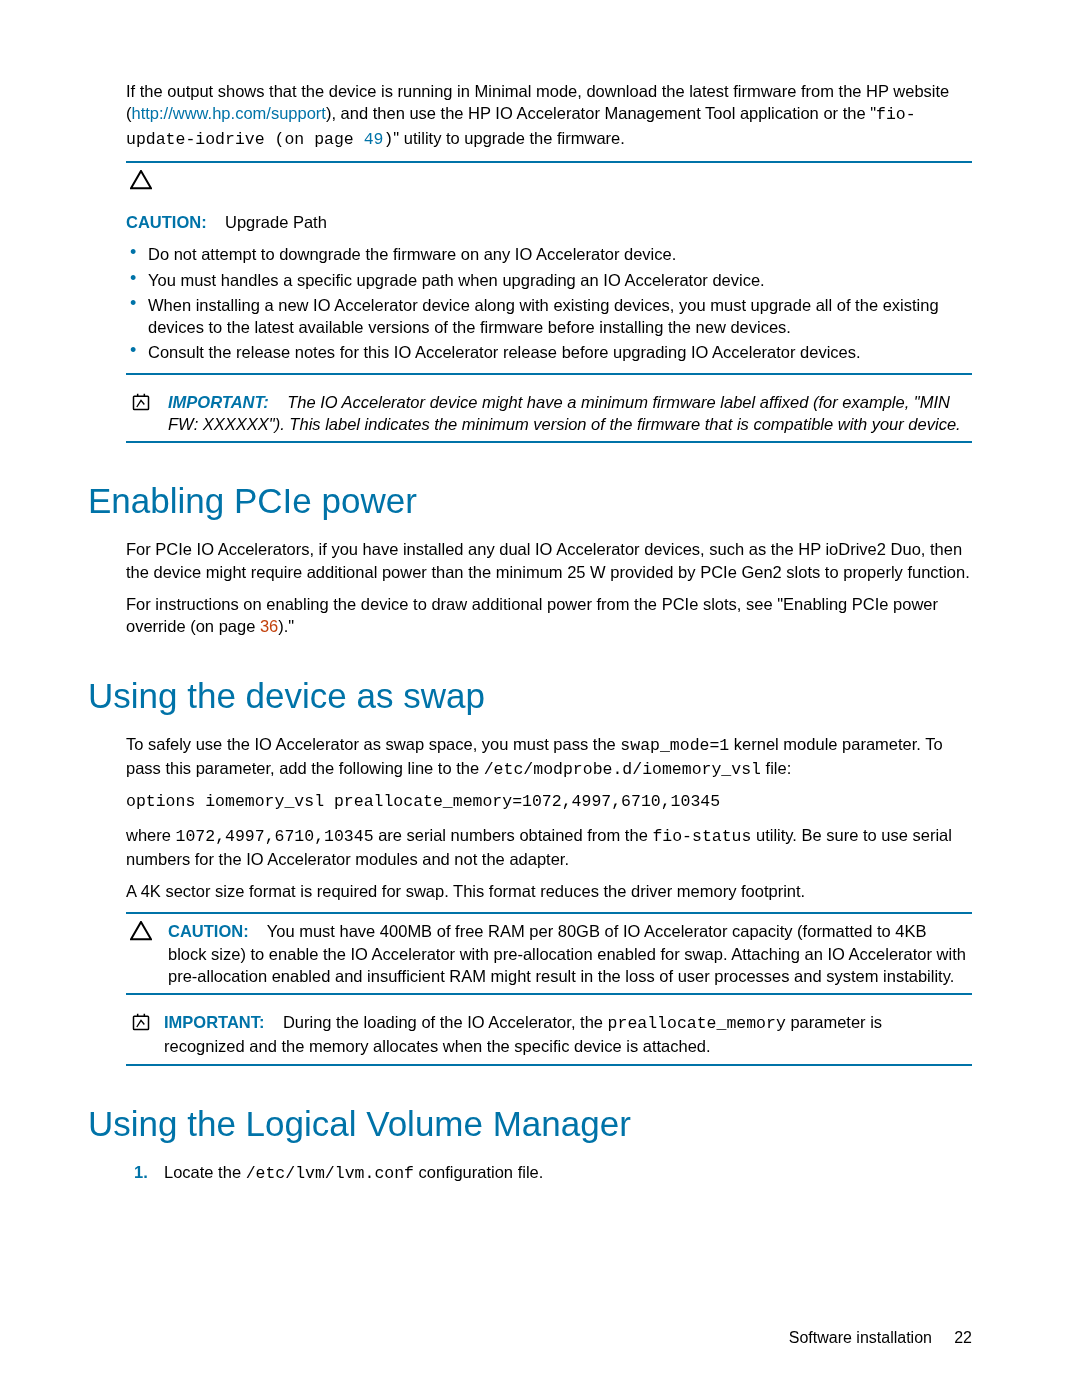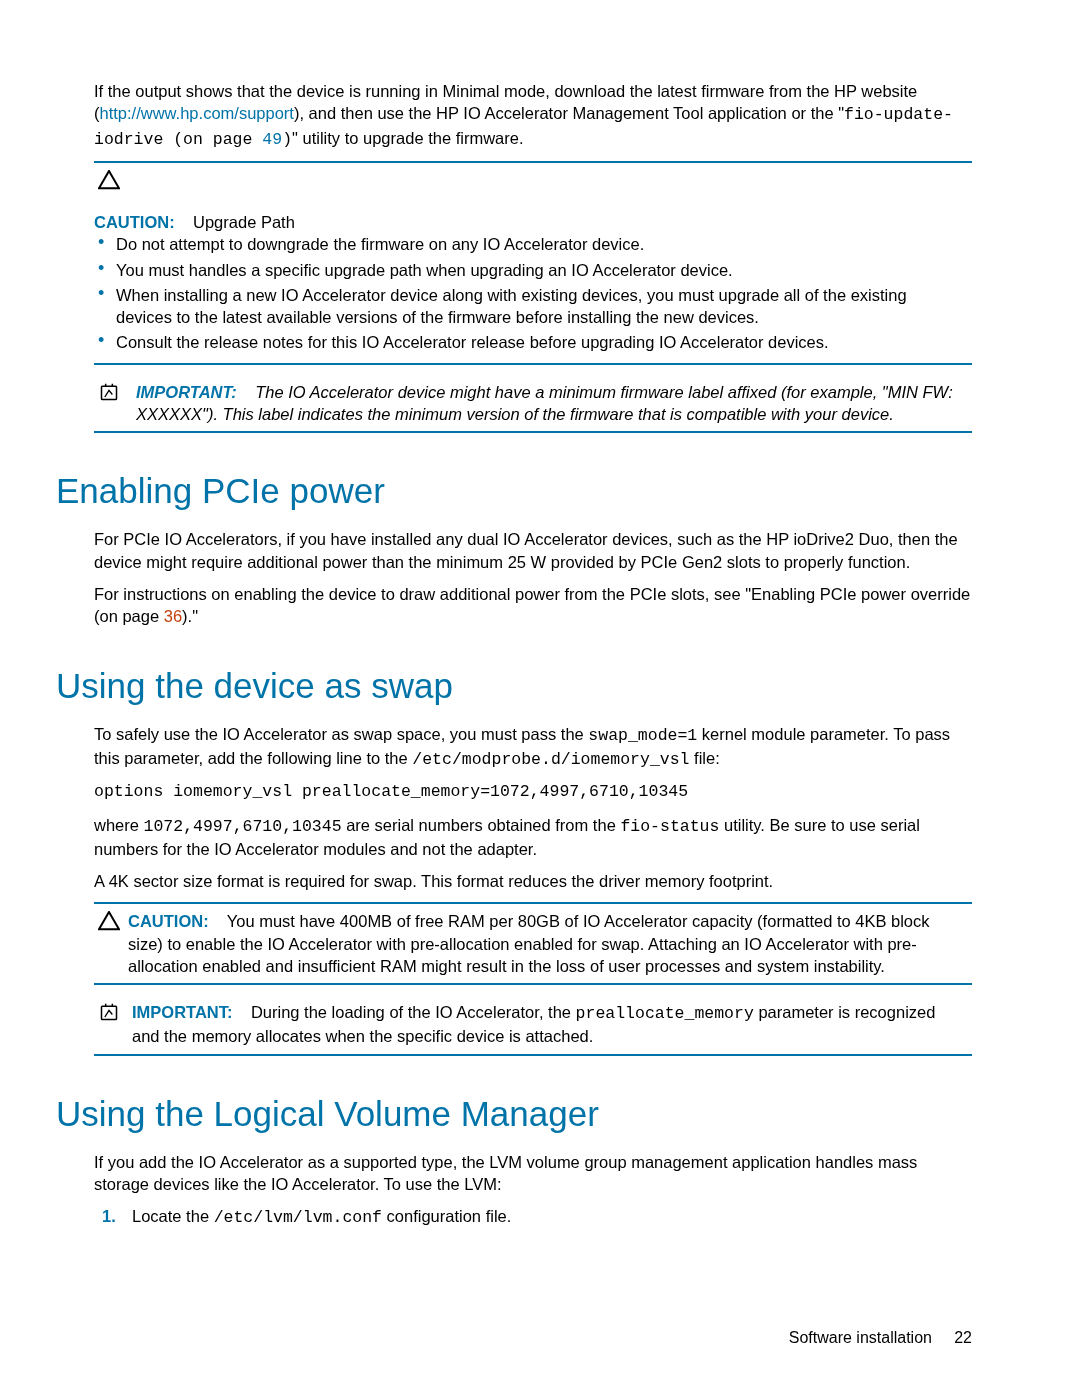--- a/index.html
+++ b/index.html
@@ -7,21 +7,21 @@
     font-family: Arial, Helvetica, sans-serif;
     width: 1080px;
     height: 1397px;
     background: #fff;
     color: #000;
     font-size: 16.5px;
     line-height: 1.35;
     position: relative;
   }
   .page {
-    padding: 80px 108px 60px 56px;
+    padding: 80px 108px 60px 88px;
   }
   .content-block { margin-left: 38px; }
   a.link { color: #0073a8; text-decoration: none; }
   .code { font-family: "Courier New", Courier, monospace; }
   .caution-label, .important-label { color: #0073a8; font-weight: bold; }
   h1 {
     color: #0073a8;
     font-weight: 300;
     font-size: 35px;
     margin-top: 34px;
@@ -35,21 +35,21 @@
     display: flex;
     gap: 16px;
   }
   .note-icon {
     flex: 0 0 24px;
     padding-top: 1px;
     padding-left: 4px;
   }
   .note-icon svg { width: 22px; height: 20px; }
   .note-body { flex: 1; padding-right: 6px; }
-  ul.bullets { list-style: none; padding-left: 22px; margin-top: 0; }
+  ul.bullets { list-style: none; padding-left: 22px; margin-top: 10px; }
   ul.bullets li { position: relative; margin-bottom: 3px; }
   ul.bullets li::before {
     content: "•"; position: absolute; left: -18px; color: #0073a8; font-size: 18px; line-height: 1.1;
   }
   ol.numlist { list-style: none; padding-left: 38px; margin-top: 6px; }
   ol.numlist li { position: relative; }
   ol.numlist li .num { position: absolute; left: -30px; color: #0073a8; font-weight: bold; }
   p { margin-bottom: 10px; }
   .codeblock { font-family: "Courier New", Courier, monospace; margin-bottom: 10px; }
   .footer {
@@ -119,21 +119,21 @@
     <p>
       <span>To safely use the IO Accelerator as swap space, you must pass the </span><span class="code">swap_mode=1</span><span> kernel module parameter. To pass this parameter, add the following line to the </span><span class="code">/etc/modprobe.d/iomemory_vsl</span><span> file:</span>
     </p>
     <div class="codeblock">options iomemory_vsl preallocate_memory=1072,4997,6710,10345</div>
     <p>
       <span>where </span><span class="code">1072,4997,6710,10345</span><span> are serial numbers obtained from the </span><span class="code">fio-status</span><span> utility. Be sure to use serial numbers for the IO Accelerator modules and not the adapter.</span>
     </p>
     <p>A 4K sector size format is required for swap. This format reduces the driver memory footprint.</p>
   </div>
 
-  <div class="note-block" style="margin-left:38px;gap:8px;">
+  <div class="note-block" style="margin-left:38px;">
     <div class="note-icon">
       <svg viewBox="0 0 24 22">
           <path d="M12 1 L23 20 L1 20 Z" fill="none" stroke="#000" stroke-width="2.2"></path>
         </svg>
     </div>
     <div class="note-body">
       <span class="caution-label">CAUTION:</span>
       <span>&nbsp;&nbsp;</span>
       <span>You must have 400MB of free RAM per 80GB of IO Accelerator capacity (formatted to 4KB block size) to enable the IO Accelerator with pre-allocation enabled for swap. Attaching an IO Accelerator with pre-allocation enabled and insufficient RAM might result in the loss of user processes and system instability.</span>
     </div>
@@ -149,21 +149,20 @@
     </div>
     <div class="note-body">
       <span class="important-label">IMPORTANT:</span>
       <span>&nbsp;&nbsp;</span>
       <span>During the loading of the IO Accelerator, the </span><span class="code">preallocate_memory</span><span> parameter is recognized and the memory allocates when the specific device is attached.</span>
     </div>
   </div>
 
   <h1>Using the Logical Volume Manager</h1>
   <div class="content-block">
-    <p>If you add the IO Accelerator as a supported type, the LVM volume group management application handles mass storage devices like the IO Accelerator. To use the LVM:</p>
     <ol class="numlist">
       <li>
         <span class="num">1.</span>
         <span>Locate the </span><span class="code">/etc/lvm/lvm.conf</span><span> configuration file.</span>
       </li>
     </ol>
   </div>
 </div>
 
 <div class="footer">

